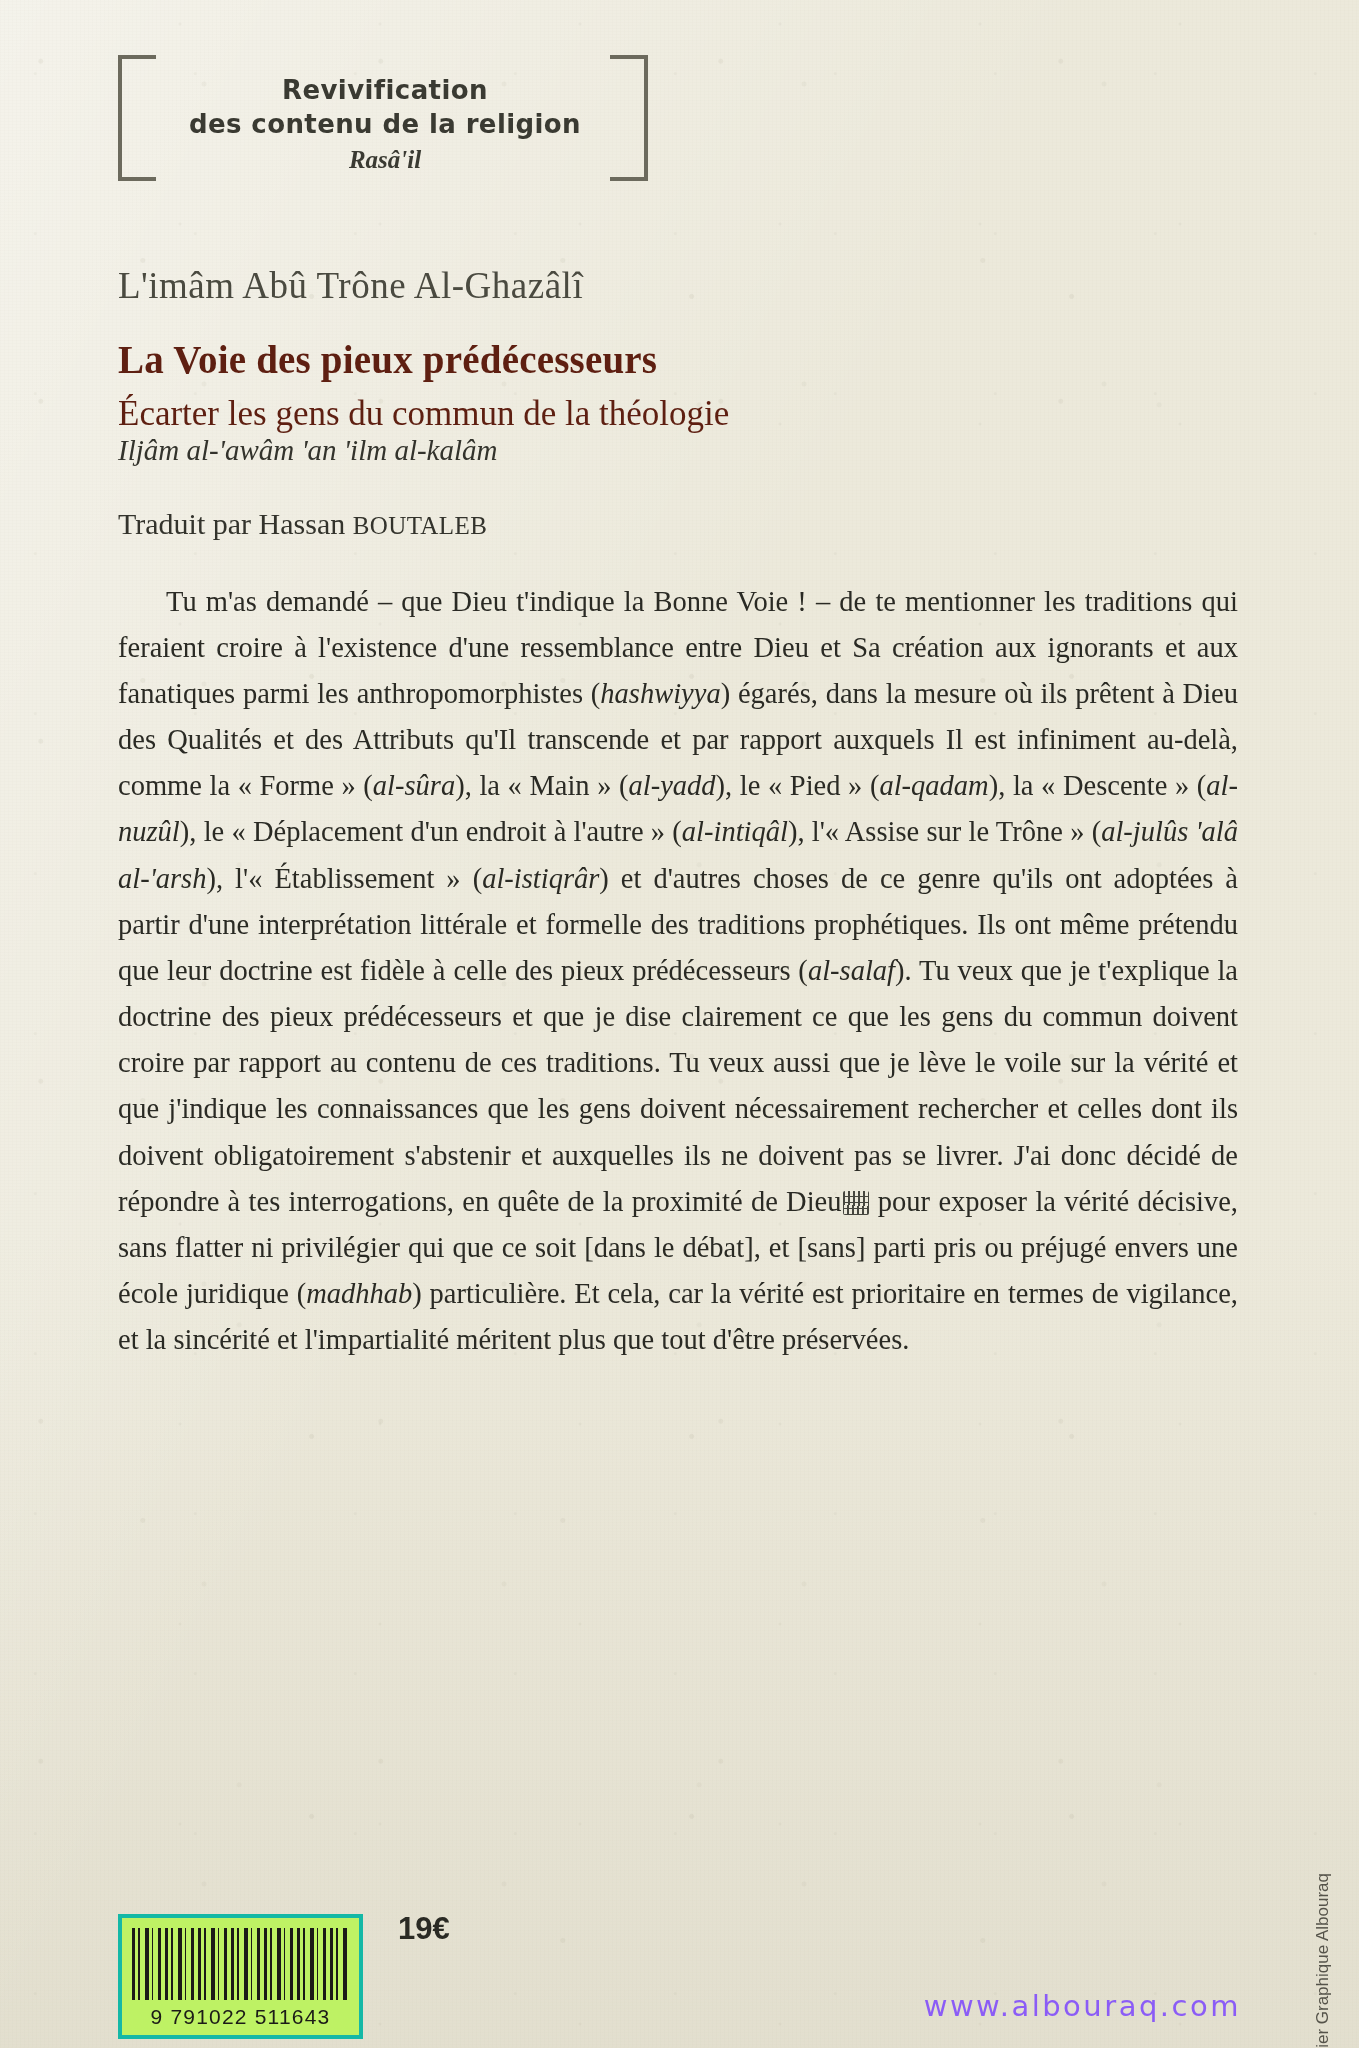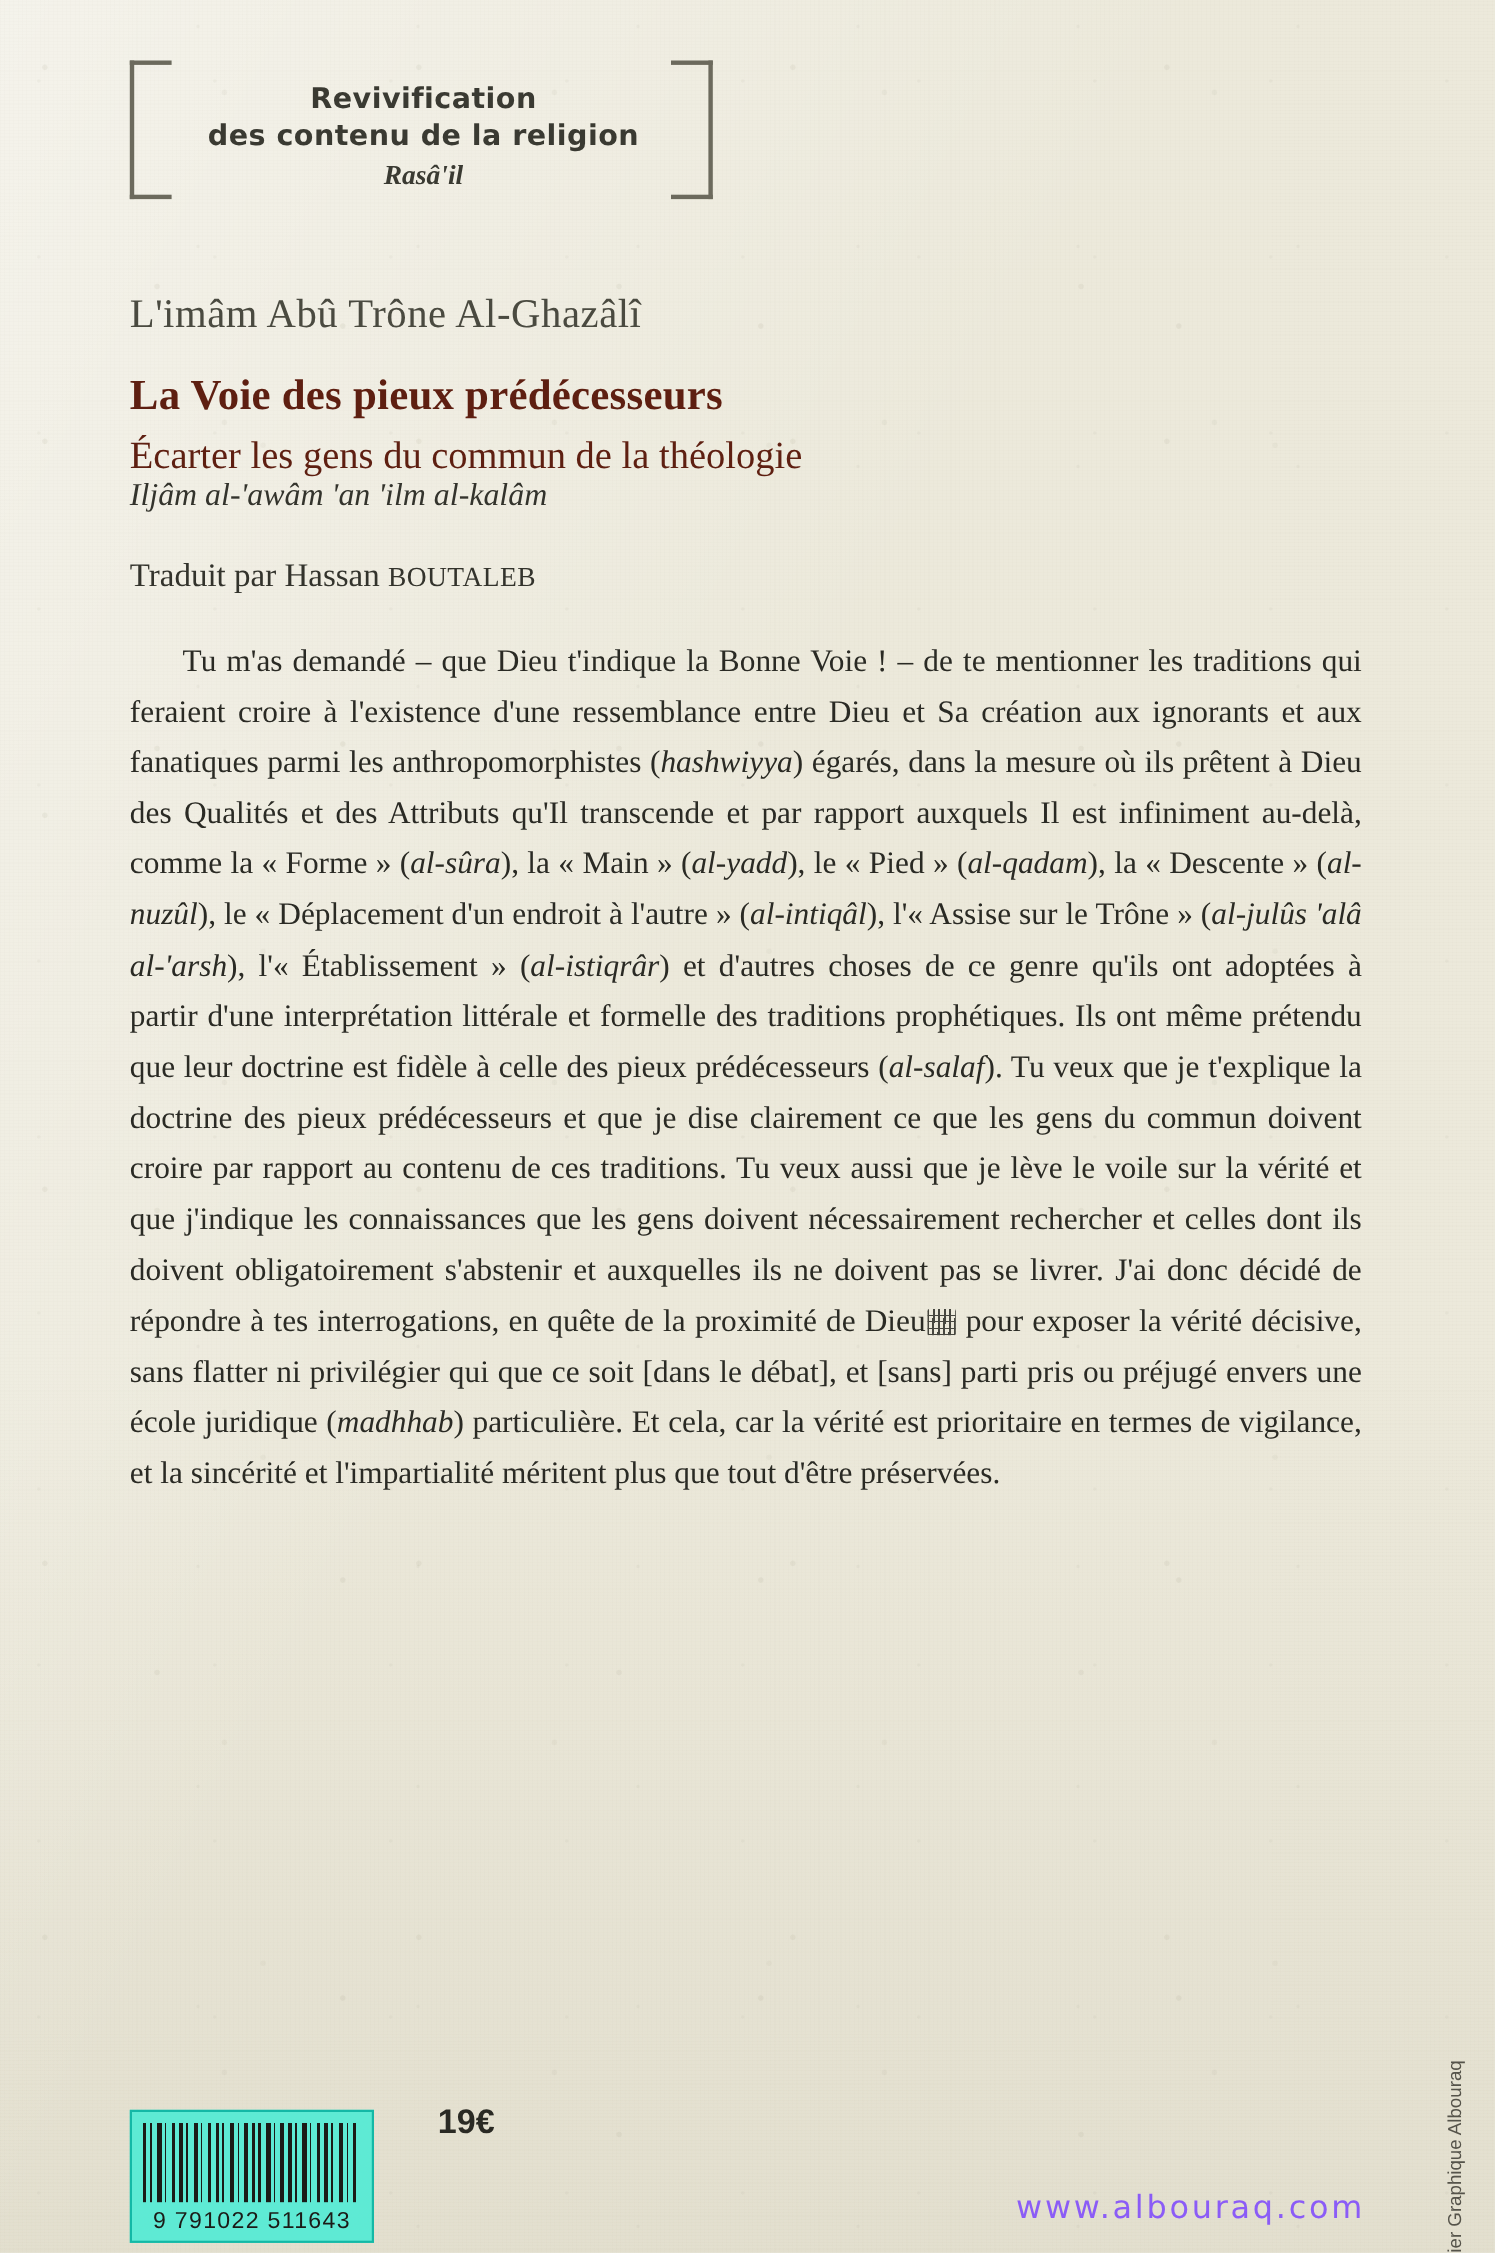--- a/index.html
+++ b/index.html
@@ -150,23 +150,23 @@
     position: absolute;
     left: 118px;
     right: 118px;
     bottom: 64px;
     height: 130px;
   }
   .barcode-wrap {
     position: absolute;
     left: 0;
     bottom: 0;
-    width: 222px;
-    background: #5eead4;
-    border: 2px solid #14b8a6;
+    width: 245px;
+    background: #bef264;
+    border: 4px solid #14b8a6;
     padding: 10px 10px 6px 10px;
     box-sizing: border-box;
   }
   .bars {
     height: 72px;
     background:
       repeating-linear-gradient(90deg,
         #1b1b17 0 3px, transparent 3px 6px,
         #1b1b17 6px 8px, transparent 8px 13px,
         #1b1b17 13px 17px, transparent 17px 20px,

